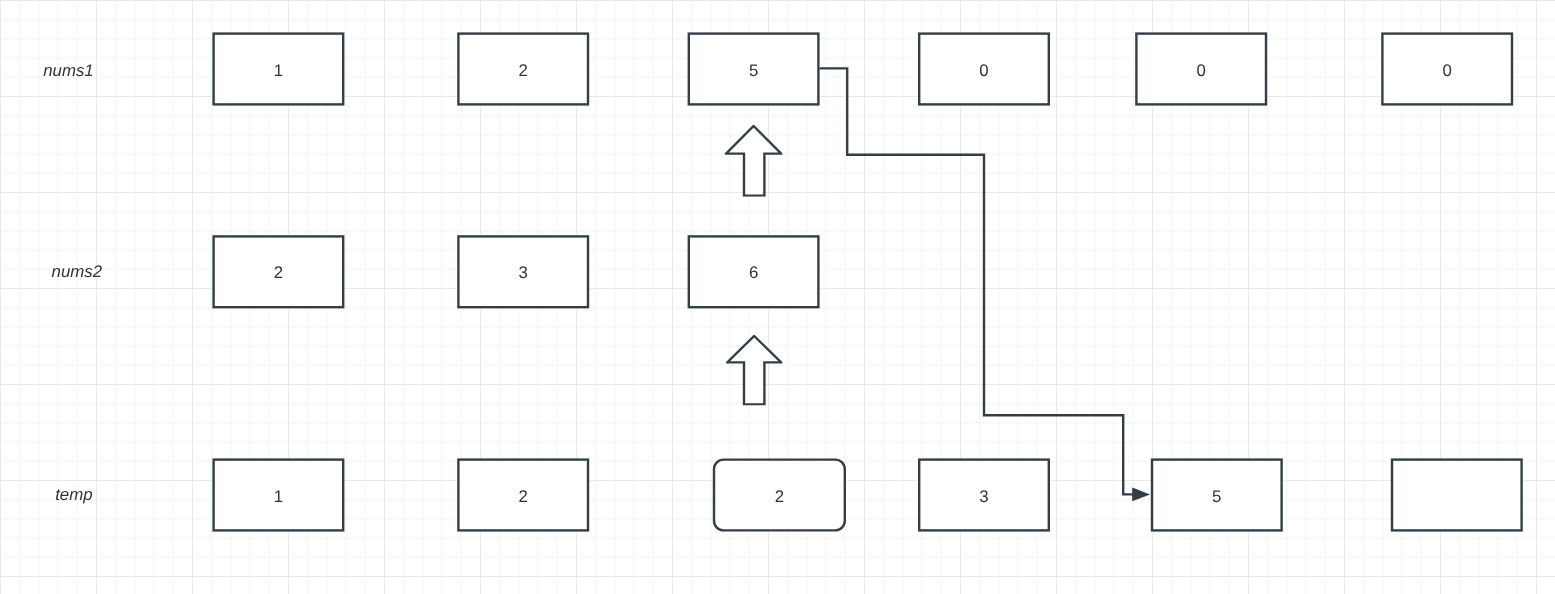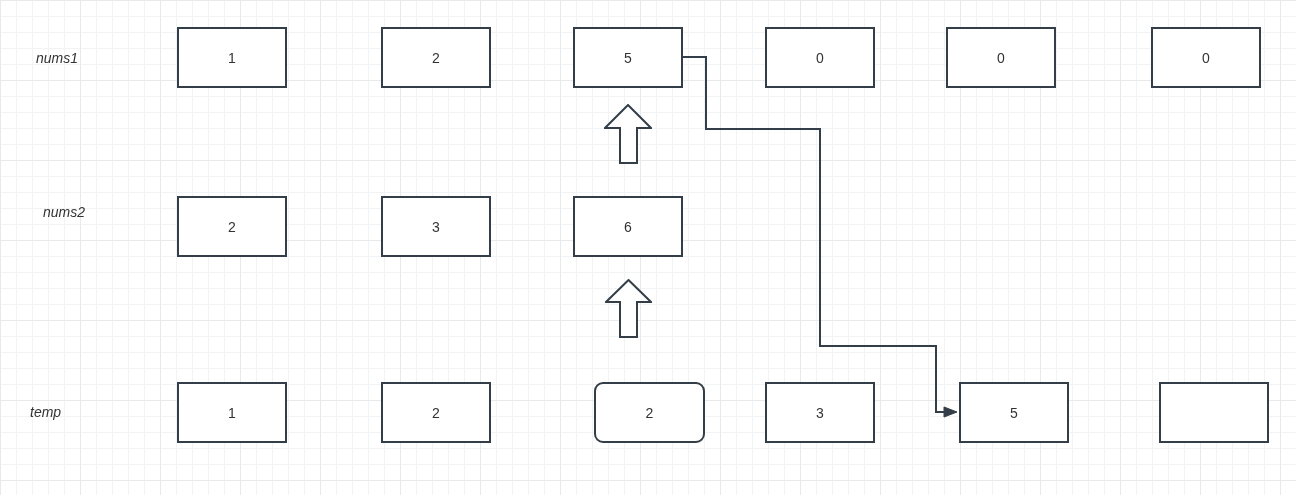--- a/index.html
+++ b/index.html
@@ -52,22 +52,22 @@
     position: absolute;
   }
   .connector-layer { left: 0; top: 0; }
 </style>
 </head>
 <body>
 
 <div class="canvas">
 
   <div class="row-label" style="left:36px; top:58px">nums1</div>
-  <div class="row-label" style="left:43px; top:212px">nums2</div>
-  <div class="row-label" style="left:30px; top:412px">temp</div>
+  <div class="row-label" style="left:43px; top:226px">nums2</div>
+  <div class="row-label" style="left:46px; top:412px">temp</div>
 
   <div class="cell" style="left:177px; top:27px">
     <span>1</span>
     </div>
   <div class="cell" style="left:381px; top:27px">
     <span>2</span>
     </div>
   <div class="cell" style="left:573px; top:27px">
     <span>5</span>
     </div>

